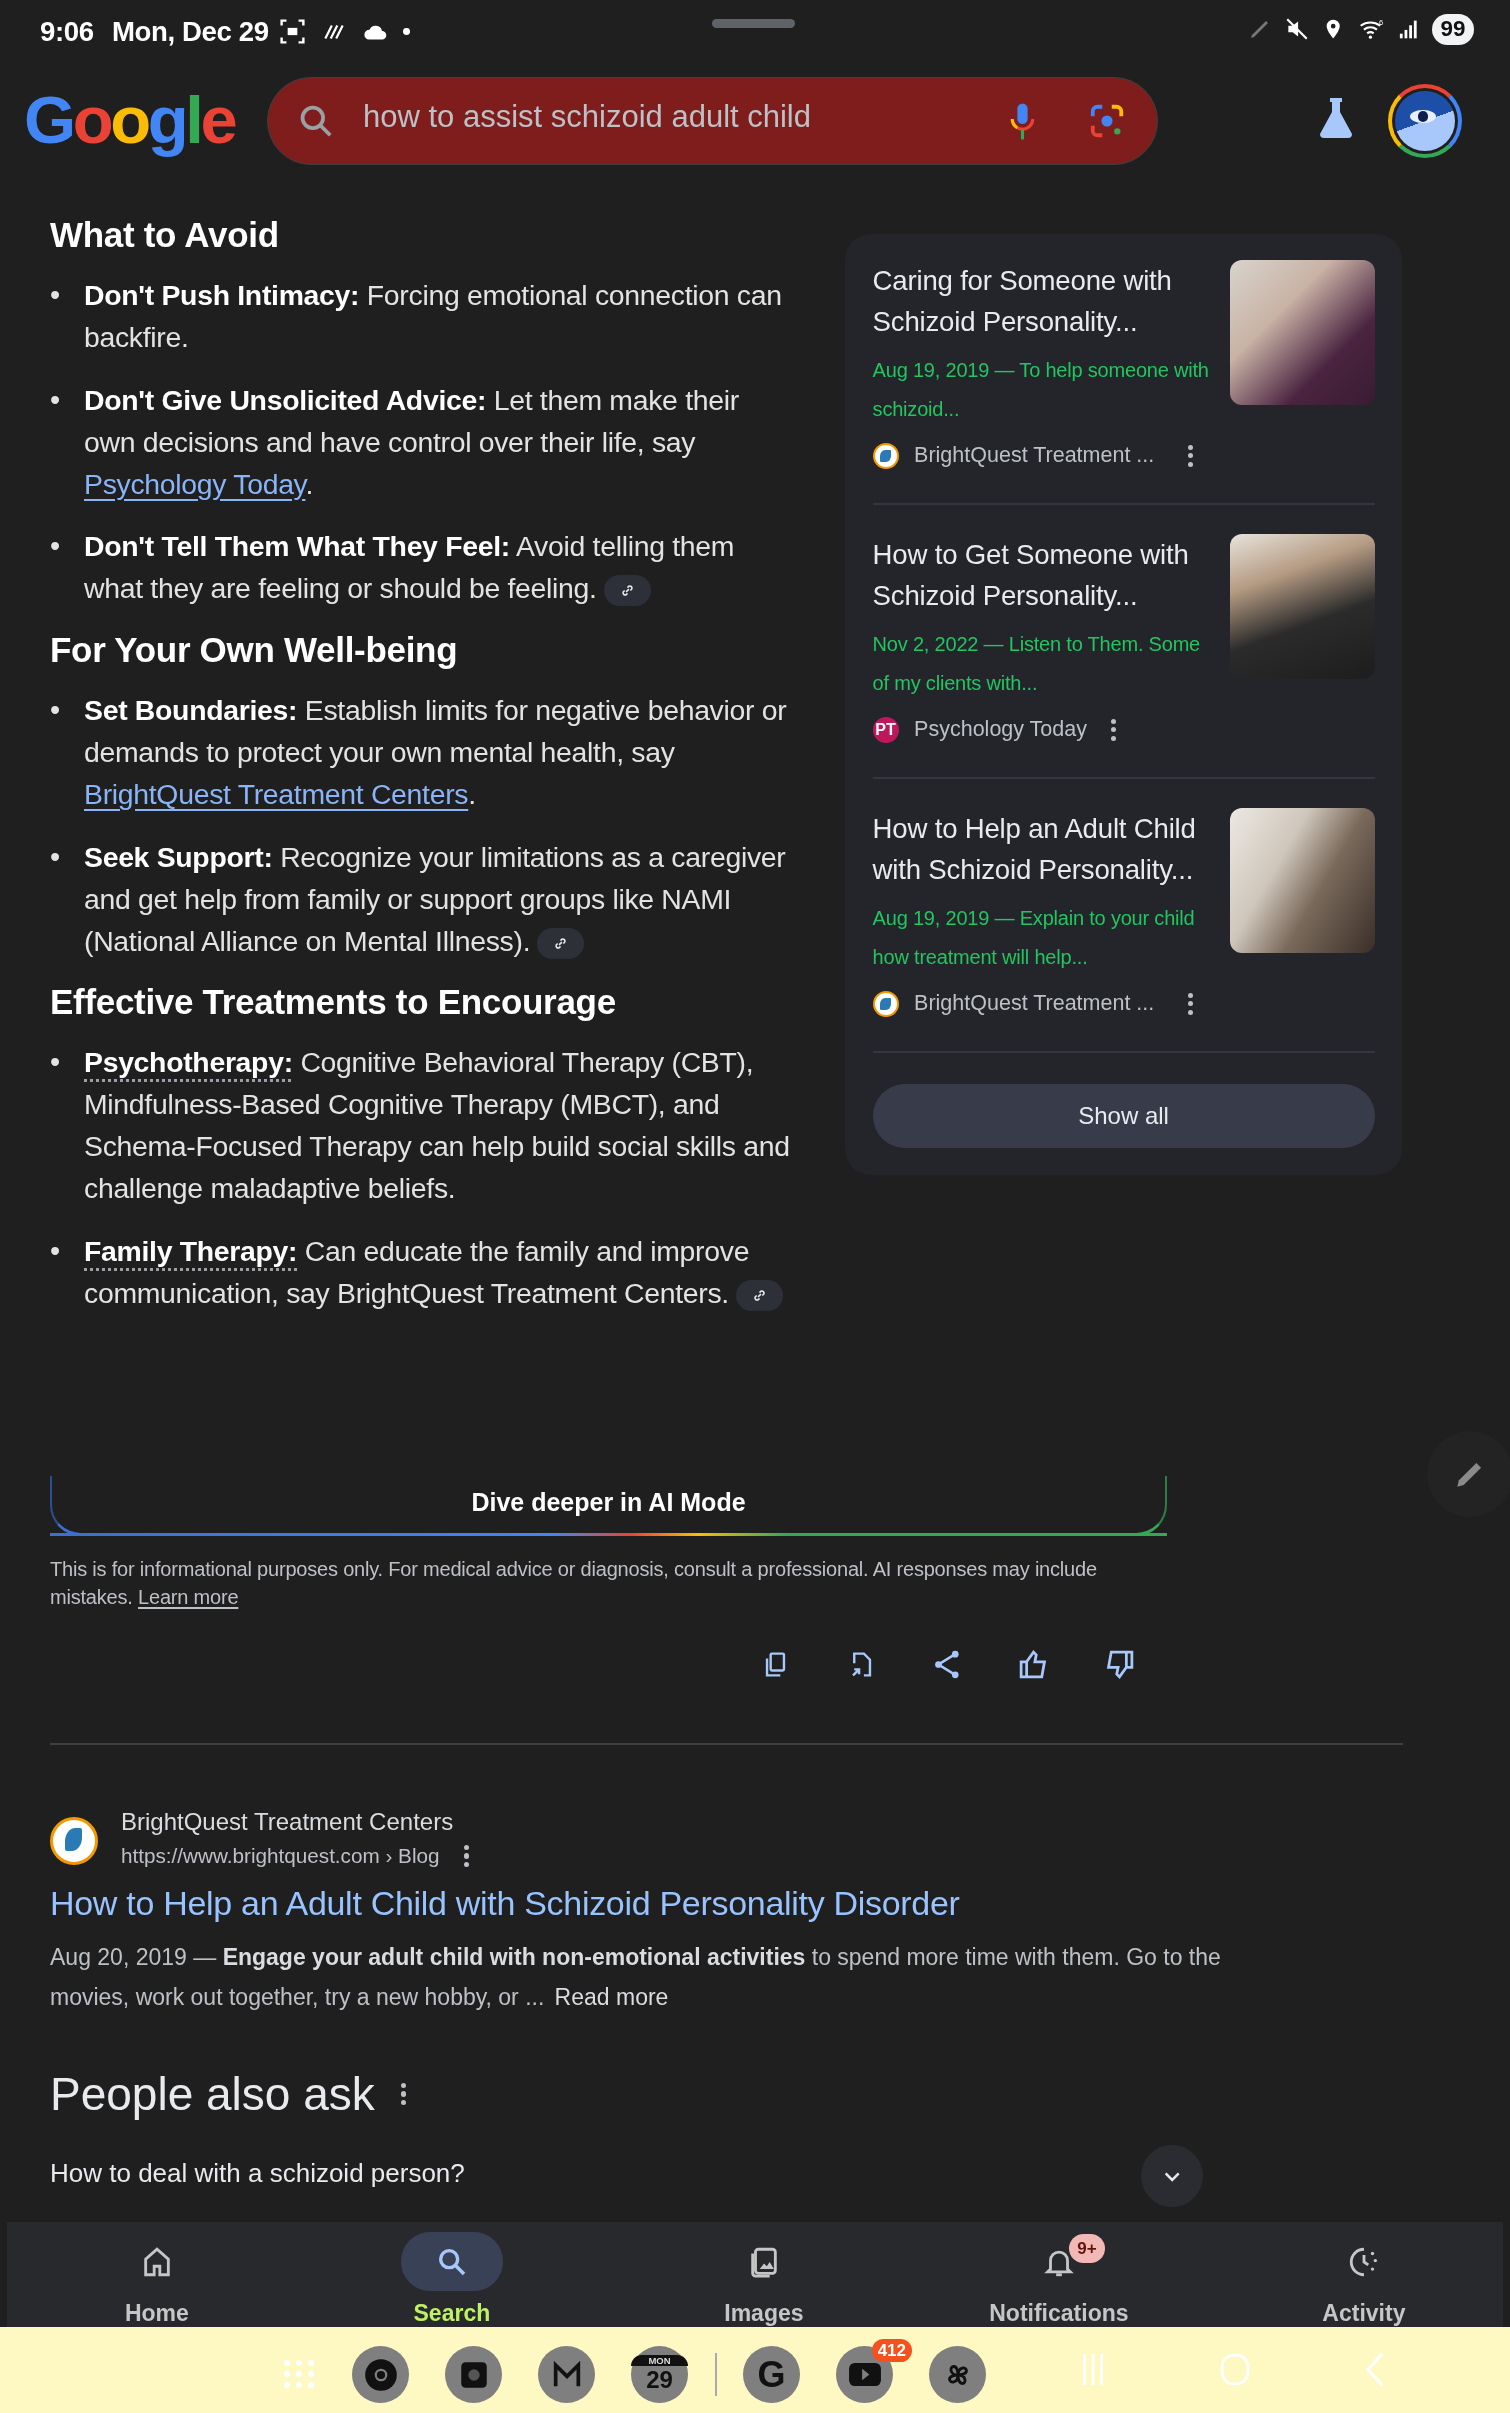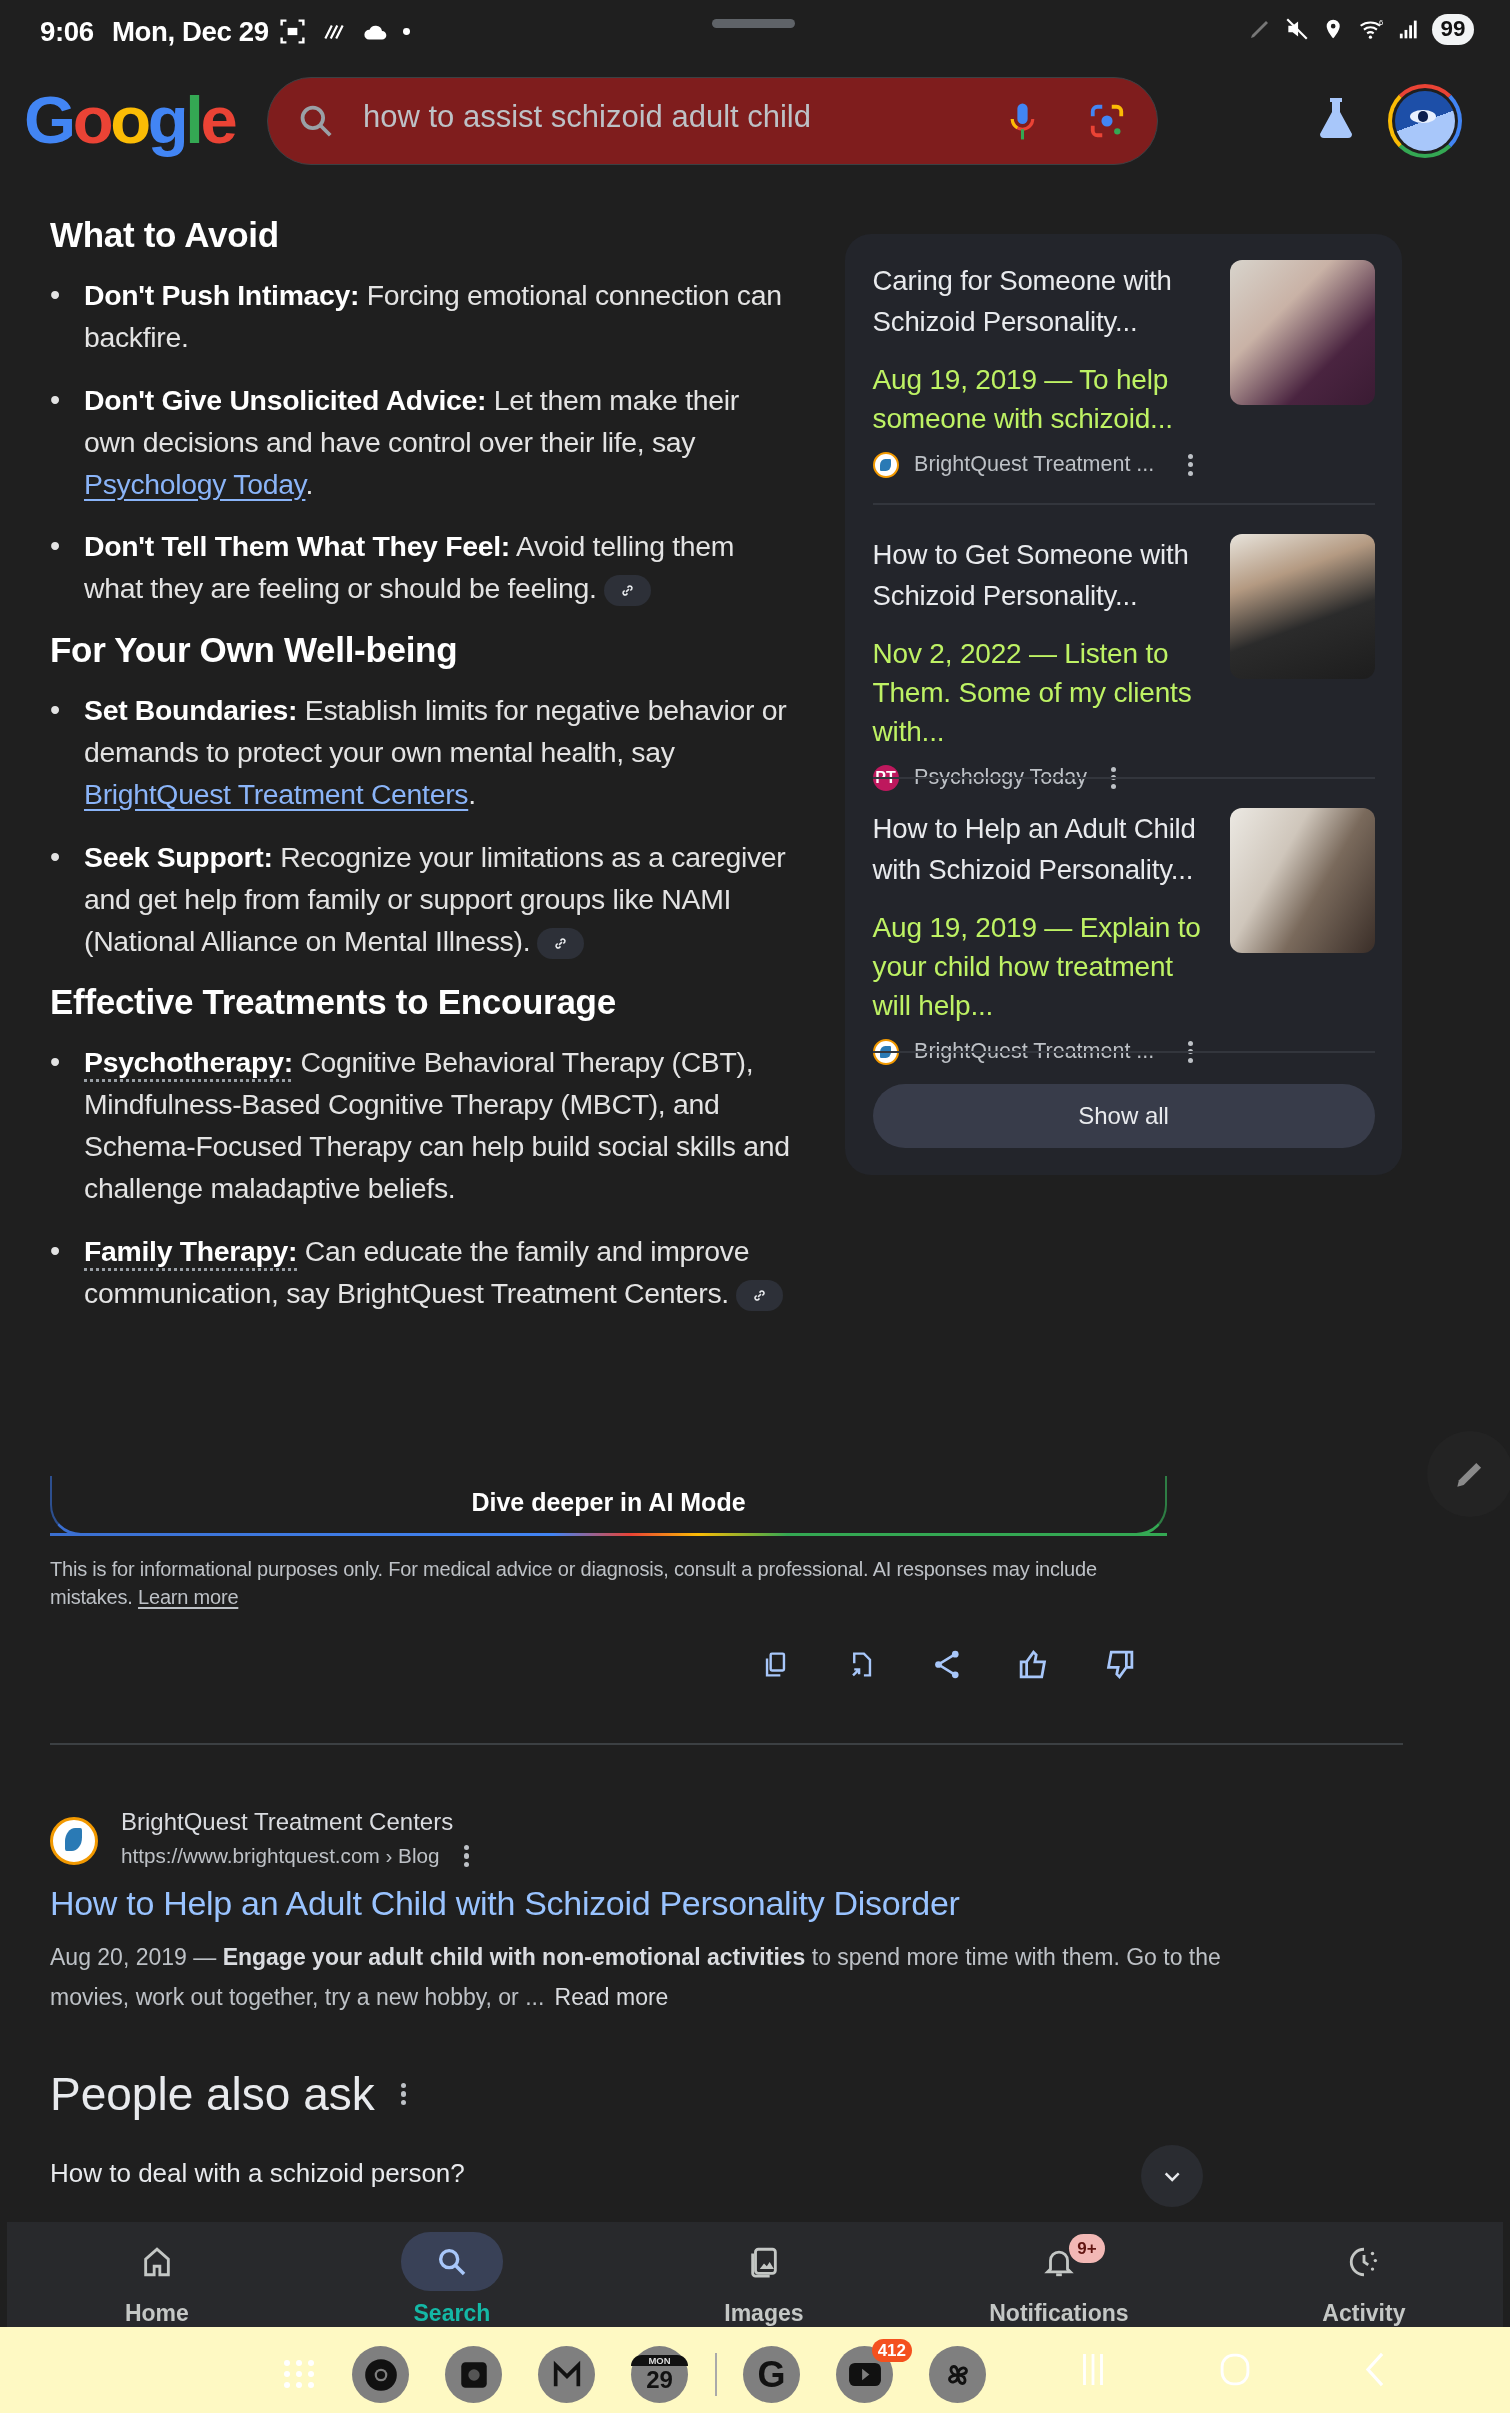--- a/index.html
+++ b/index.html
@@ -38,21 +38,21 @@
   .bullets li::before { content: "•"; position: absolute; left: 0; top: 0; font-size: 29px; color: #e3e3e3; }
   .bullets b { color: #fff; }
   .bullets b.dotted { text-decoration: underline dotted #9aa0a6; text-underline-offset: 6.9px; }
   .inline-link { color: #8ab4f8; text-decoration: underline; text-underline-offset: 5.2px; }
   .chip-link { display: inline-flex; align-items: center; justify-content: center; width: 47px; height: 31px; border-radius: 15.5px; background: #2d3038; vertical-align: middle; margin-left: 6.9px; }
 
   
   .sources { position: absolute; left: 845px; top: 234px; width: 557px; height: 941px; background: #23252b; border-radius: 26px; }
   .src-item { position: absolute; left: 27.6px; width: 502px; }
   .src-title { font-size: 27.6px; line-height: 41px; color: #e8eaed; width: 345px; letter-spacing: -0.2px; }
-  .src-snip { font-size: 28px; line-height: 39px; color: #bef264; width: 345px; margin-top: 18px; letter-spacing: -0.2px; }
+  .src-snip { font-size: 20px; line-height: 39px; color: #22c55e; width: 345px; margin-top: 9px; letter-spacing: -0.2px; }
   .src-meta { display: flex; align-items: center; margin-top: 13.8px; font-size: 21.5px; color: #bdc1c6; }
   .src-fav { width: 26px; height: 26px; border-radius: 50%; margin-right: 15.5px; display: inline-flex; align-items: center; justify-content: center; }
   .fav-bq { background: #fff; border: 2.6px solid #f29900; }
   .fav-bq::after { content: ""; width: 10.3px; height: 12px; background: #2a7ab5; border-radius: 50% 10% 50% 10%; }
   .fav-pt { background: #be185d; color: #fff; font-size: 16px; font-weight: bold; }
   .kebab { display: inline-flex; flex-direction: column; gap: 3.4px; margin-left: 34px; }
   .kebab i { width: 5.2px; height: 5.2px; border-radius: 50%; background: #bdc1c6; display: block; }
   .src-thumb { position: absolute; right: 0; top: 0; width: 145px; height: 145px; border-radius: 12px; }
   .src-divider { position: absolute; left: 27.6px; width: 502px; height: 1.7px; background: #33363d; }
   .show-all { position: absolute; left: 27.6px; top: 850px; width: 502px; height: 64px; border-radius: 32px; background: #383c4a; color: #e8eaed; font-size: 24px; display: flex; align-items: center; justify-content: center; border: none; font-family: "Liberation Sans", sans-serif; }
@@ -85,21 +85,21 @@
   .paa-title .kebab { margin-left: 26px; }
   .paa-q { position: absolute; left: 50px; top: 2158px; font-size: 26px; color: #e8eaed; }
   .paa-chev { position: absolute; left: 1141px; top: 2145px; width: 62px; height: 62px; border-radius: 50%; background: #2a2c31; display: flex; align-items: center; justify-content: center; }
 
   
   .bottomnav { position: absolute; left: 6.9px; top: 2222px; width: 1496px; height: 105px; background: #28292c; }
   .nav-item { position: absolute; top: 0; width: 190px; height: 105px; text-align: center; }
   .nav-icon-wrap { position: absolute; left: 50%; transform: translateX(-50%); top: 10.3px; width: 102px; height: 59px; border-radius: 29px; display: flex; align-items: center; justify-content: center; }
   .nav-label { position: absolute; left: 0; right: 0; top: 78px; font-size: 23px; color: #c4c7c5; font-weight: bold; }
   .nav-item.active .nav-icon-wrap { background: #394157; }
-  .nav-item.active .nav-label { color: #14b8a6; }
+  .nav-item.active .nav-label { color: #bef264; }
   .notif-badge { position: absolute; left: 105px; top: 12px; min-width: 36px; height: 29px; border-radius: 14.7px; background: #f2b8b5; color: #601410; font-size: 17px; font-weight: bold; display: flex; align-items: center; justify-content: center; }
 
   
   .dock { position: absolute; left: 0; top: 2327px; width: 1510px; height: 86px; background: #fef9c3; }
   .dock-app { position: absolute; top: 19px; width: 57px; height: 57px; border-radius: 50%; background: #7f7f7f; display: flex; align-items: center; justify-content: center; color: #111; font-weight: bold; }
   .dock-badge { position: absolute; top: -6.9px; right: -19px; background: #f4511e; color: #fff; font-size: 17px; font-weight: bold; border-radius: 13.8px; padding: 1.7px 6px; }
   .apps-grid { position: absolute; left: 284px; top: 33px; display: grid; grid-template-columns: repeat(3, 6.9px); gap: 5.2px; }
   .apps-grid i { width: 6px; height: 6px; border-radius: 50%; background: #fff; display: block; }
   .dock-sep { position: absolute; left: 715px; top: 26px; width: 1.7px; height: 43px; background: #aaa; }
   .sys-btn { position: absolute; top: 20.7px; }

